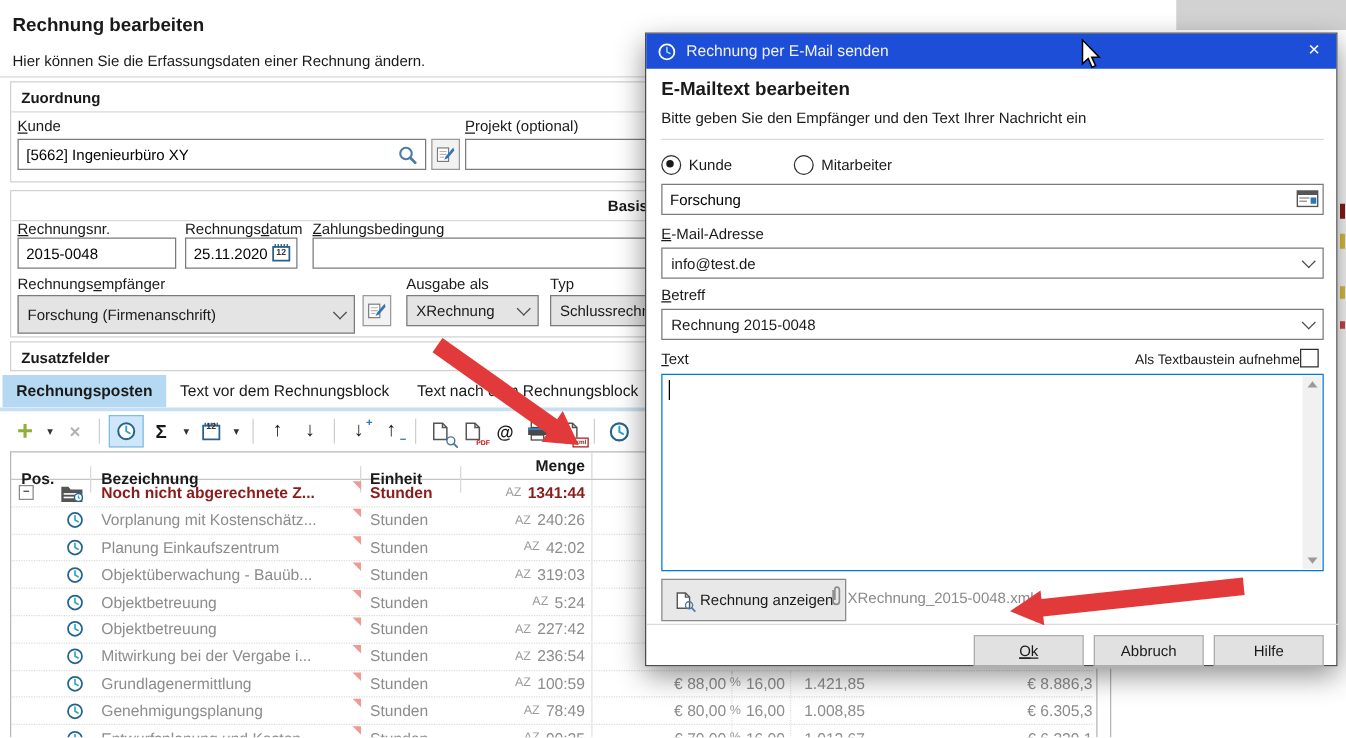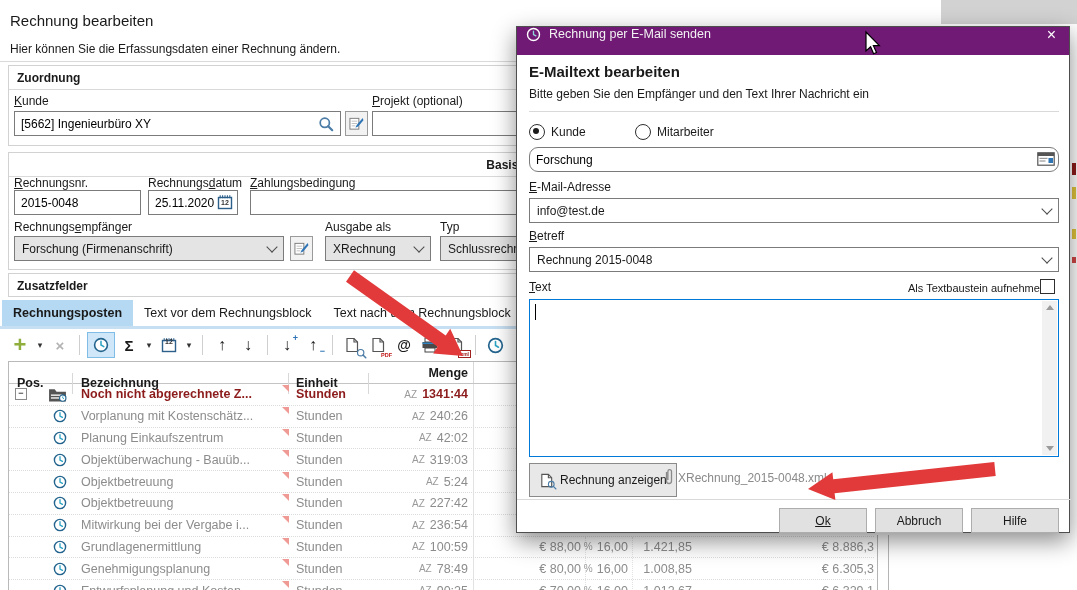--- a/index.html
+++ b/index.html
@@ -2,21 +2,21 @@
 <html><head>
 <meta charset="utf-8">
 <style>
   html,body{margin:0;padding:0;background:#fff;}
   #stage{position:relative;width:1077px;height:590px;overflow:hidden;
          font-family:"Liberation Sans",sans-serif;background:#fff;color:#1a1a1a;}
   .abs{position:absolute;box-sizing:border-box;}
   .u{text-decoration:underline;}
 
   
-  .win-title{left:10px;top:12px;font-size:15px;font-weight:normal;}
+  .win-title{left:10px;top:12px;font-size:15px;font-weight:bold;}
   .win-sub{left:10px;top:42px;font-size:12px;}
   .hline{height:1px;background:#d9d9d9;}
 
   .gbox{border:1px solid #d2d2d2;background:#fff;}
   .ghead{font-size:12px;font-weight:bold;padding:5px 8px 4px 8px;border-bottom:1px solid #d9d9d9;}
   .ghead.noline{border-bottom:none;}
 
   .lbl{font-size:12px;white-space:nowrap;}
   .inp{border:1px solid #7b7b7b;background:#fff;font-family:"Liberation Sans",sans-serif;
        font-size:12px;padding:0 6px;height:25px;box-sizing:border-box;}
@@ -74,22 +74,22 @@
   .pct{font-size:10px;color:#9a9a9a;margin-right:4px;}
   .tri{position:absolute;right:0;top:1px;width:0;height:0;
        border-top:7px solid #ef9a94;border-left:7px solid transparent;}
   .expbox{width:10px;height:10px;border:1px solid #8a8a8a;font-size:9px;line-height:8px;
           text-align:center;color:#444;background:#fff;margin-right:4px;flex:0 0 auto;display:block;}
   .grp .c-pos{justify-content:space-between;padding-left:6px;}
   .scrollstrip{border-left:1px solid #b5b5b5;border-right:1px solid #b5b5b5;background:#fff;}
 
   
   .dialog{background:#fff;border:1px solid #4e4e4e;box-shadow:0 8px 22px rgba(0,0,0,0.45);z-index:50;}
-  .dtitle{position:absolute;left:0;top:0;width:100%;height:28px;background:#701a75;color:#f2f2f2;
-          display:flex;padding:0 9px;font-size:12.5px;gap:8px;box-sizing:border-box;}
+  .dtitle{position:absolute;left:0;top:0;width:100%;height:28px;background:#1d4ed8;color:#f2f2f2;
+          display:flex;align-items:center;padding:0 9px;font-size:12.5px;gap:8px;box-sizing:border-box;}
   .dclose{margin-left:auto;font-size:16px;color:#fff;line-height:16px;padding:0 4px;}
   .dhead{font-size:15px;font-weight:bold;}
   .dsub{font-size:12px;}
   .radio{width:14px;height:14px;border:1px solid #2f2f2f;border-radius:50%;background:#fff;
          display:inline-block;position:relative;flex:0 0 auto;}
   .radio.sel::after{content:"";position:absolute;left:3px;top:3px;width:6px;height:6px;
          border-radius:50%;background:#1a1a1a;}
   .radrow{display:flex;align-items:center;gap:6px;font-size:12px;}
   .checkbox{width:15px;height:15px;border:1px solid #2f2f2f;background:#fff;}
   .txtarea{border:1px solid #0078d7;background:#fff;position:relative;}
@@ -199,21 +199,21 @@
 <span class="abs ico" style="left:217px;top:194px;width:16px;height:16px;">
   <svg width="16" height="16">
         <use href="#i-cal"></use>
       </svg>
   <i class="cal12" style="font-style:normal">12</i>
 </span>
 <div class="abs lbl" style="left:250px;top:176px;"><span></span><span class="u">Z</span><span>ahlungsbedingung</span></div>
 <input class="abs inp" style="left: 250px; top: 190px; width: 295px;" readonly="" value="">
 
 <div class="abs lbl" style="left:14px;top:220px;"><span>Rechnungs</span><span class="u">e</span><span>mpfänger</span></div>
-<div class="abs combo" style="left:14px;top:236px;width:270px;height:25px;">
+<div class="abs combo" style="left:14px;top:236px;width:270px;height:31px;">
   <span>Forschung (Firmenanschrift)</span>
       <span class="chev"></span>
 </div>
 <div class="abs iconbtn" style="left:290px;top:236px;width:23px;height:25px;">
   <svg width="15" height="15">
         <use href="#i-edit"></use>
       </svg>
 </div>
 <div class="abs lbl" style="left:325px;top:220px;">Ausgabe als</div>
 <div class="abs combo" style="left:325px;top:236px;width:106px;height:25px;">
@@ -524,21 +524,21 @@
 
   <div class="abs radrow" style="left:12px;top:97px;">
     <span class="radio sel"></span>
     <span>Kunde</span>
   </div>
   <div class="abs radrow" style="left:118px;top:97px;">
     <span class="radio"></span>
     <span>Mitarbeiter</span>
   </div>
 
-  <input class="abs inp" style="left: 12px; top: 120px; width: 530px; padding-right: 28px; border-radius: 9px;" readonly="" value="Forschung">
+  <input class="abs inp" style="left: 12px; top: 120px; width: 530px; padding-right: 28px;" readonly="" value="Forschung">
   <svg class="abs" style="left:520px;top:125px;" width="18" height="14">
         <use href="#i-card"></use>
       </svg>
 
   <div class="abs lbl" style="left:12px;top:153px;"><span></span><span class="u">E</span><span>-Mail-Adresse</span></div>
   <div class="abs combo wcombo" style="left:12px;top:171px;width:530px;height:25px;">
     <span>info@test.de</span>
         <span class="chev"></span>
   </div>
 

